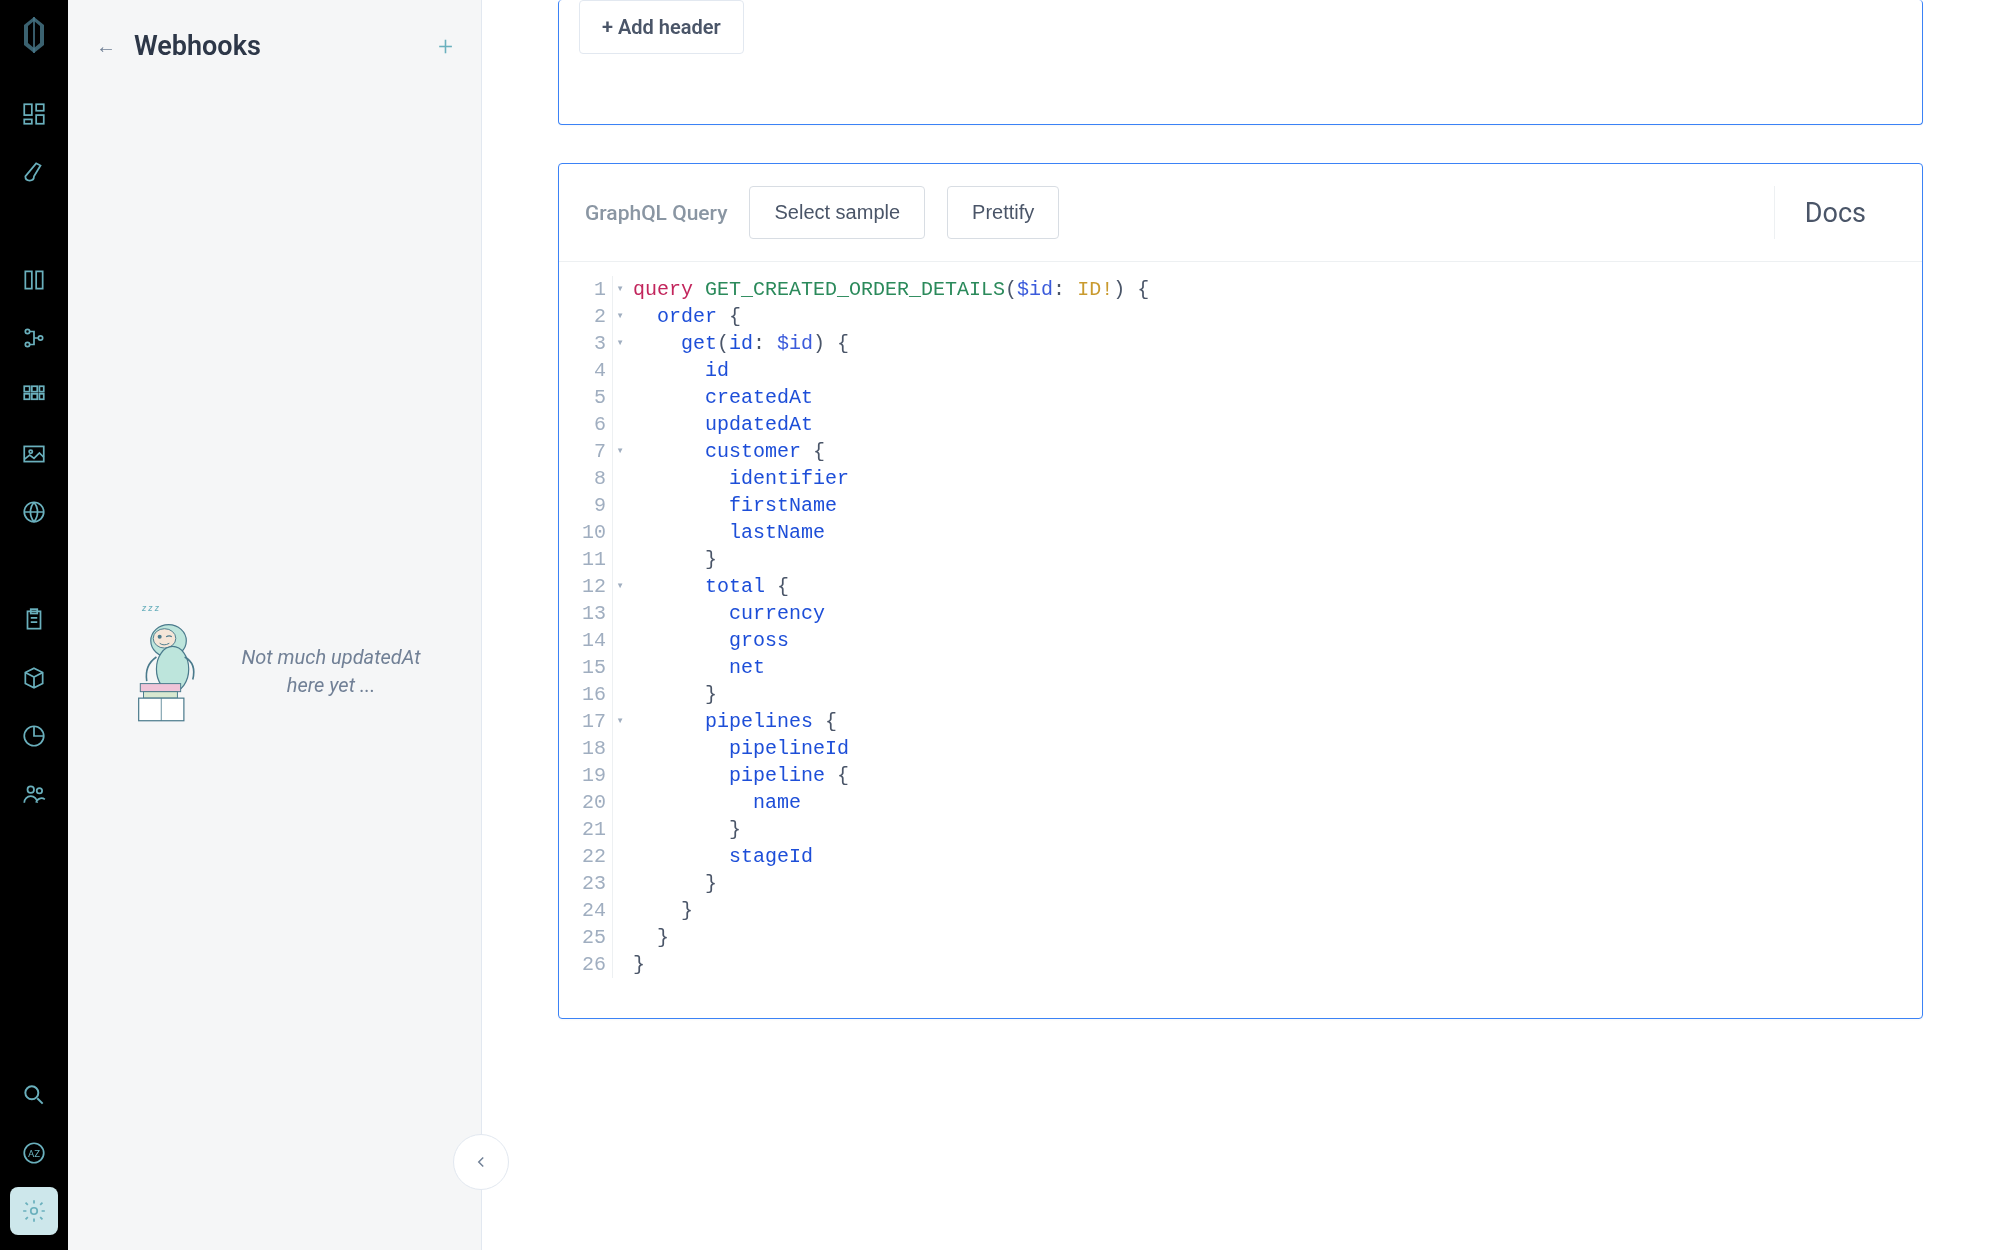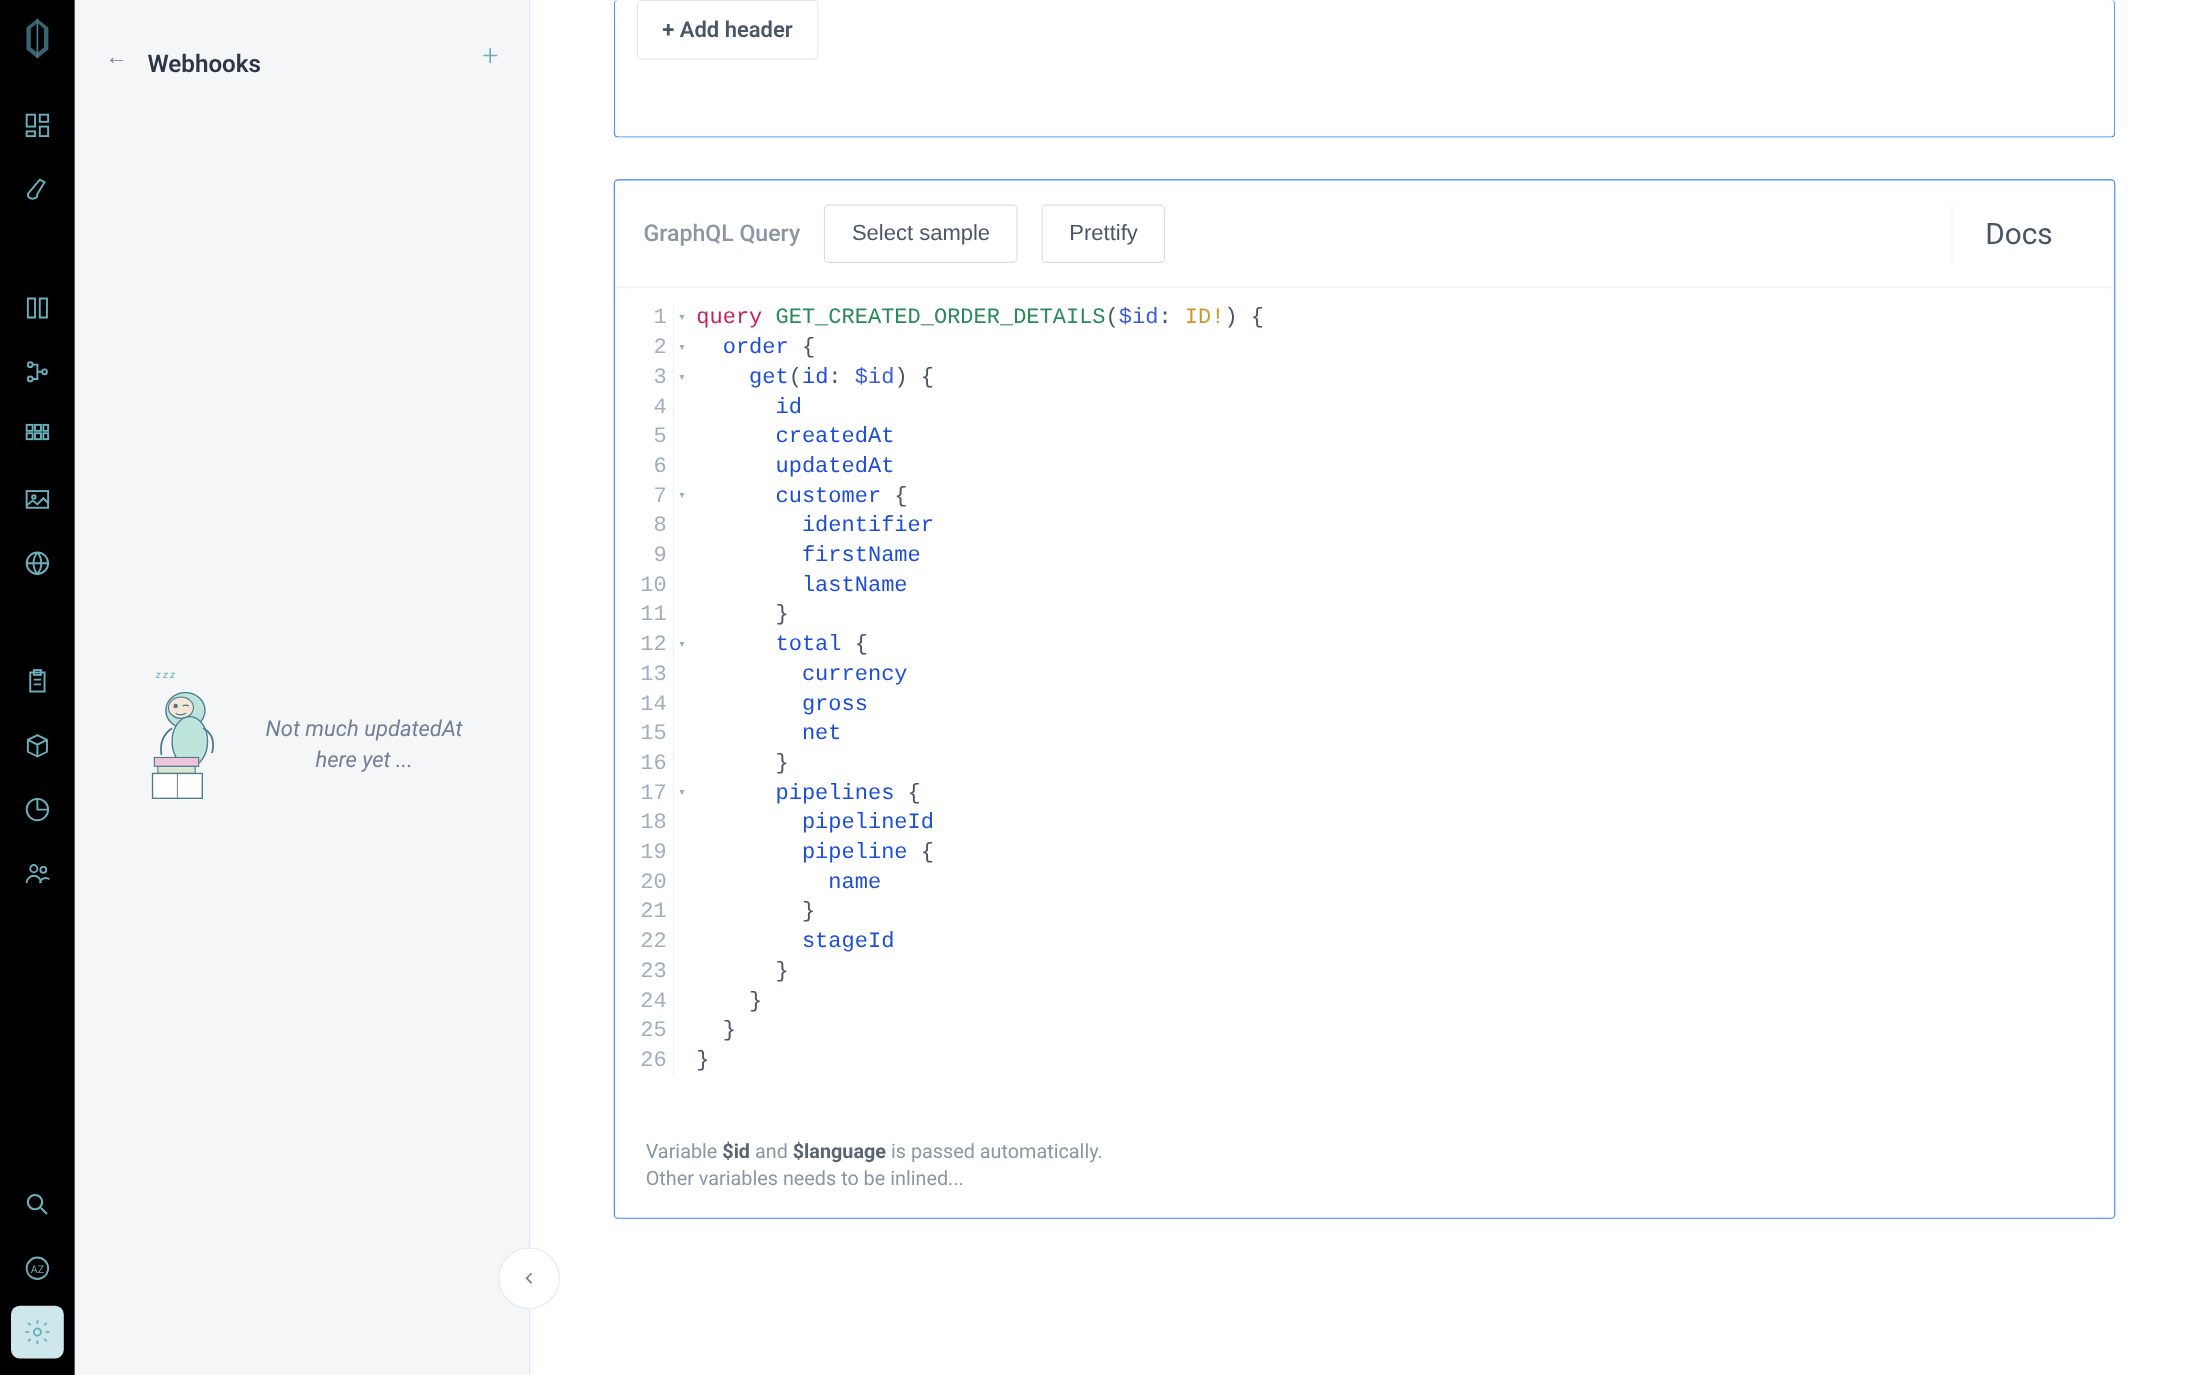--- a/index.html
+++ b/index.html
@@ -48,21 +48,21 @@
   display: flex;
   flex-direction: column;
   position: relative;
 }
 .panel-header {
   display: flex; align-items: center;
   padding: 30px 28px;
   gap: 18px;
 }
 .back-arrow { color: #718096; cursor: pointer; font-size: 20px; line-height: 1; }
-.panel-title { font-size: 22px; font-weight: 600; color: #2d3748; flex: 1; margin-top: 16px; }
+.panel-title { font-size: 27px; font-weight: 600; color: #2d3748; flex: 1; }
 .add-btn { color: #6ab0bd; font-size: 26px; cursor: pointer; font-weight: 300; line-height: 1; }
 
 .empty-state {
   flex: 1;
   display: flex; flex-direction: row;
   align-items: center; justify-content: center;
   padding: 0 40px;
 }
 .sloth-svg { width: 140px; height: 160px; margin-bottom: 20px; }
 .empty-text { font-style: italic; color: #718096; font-size: 20px; text-align: center; line-height: 1.4; }
@@ -392,20 +392,16 @@
             <div class="fold-line"></div>
             <div class="fold-line"></div>
             <div class="fold-line"></div>
             <div class="fold-line"></div>
             <div class="fold-line"></div>
             <div class="fold-line"></div>
           </div>
         <div class="code" id="codebody"><div class="code-line"><span class="tok-keyword">query </span><span class="tok-def">GET_CREATED_ORDER_DETAILS</span><span class="tok-punc">(</span><span class="tok-variable">$id</span><span class="tok-punc">: </span><span class="tok-type">ID!</span><span class="tok-punc">) {</span></div><div class="code-line"><span class="tok-punc">  </span><span class="tok-attr">order</span><span class="tok-punc"> {</span></div><div class="code-line"><span class="tok-punc">    </span><span class="tok-attr">get</span><span class="tok-punc">(</span><span class="tok-attr">id</span><span class="tok-punc">: </span><span class="tok-variable">$id</span><span class="tok-punc">) {</span></div><div class="code-line"><span class="tok-punc">      </span><span class="tok-attr">id</span></div><div class="code-line"><span class="tok-punc">      </span><span class="tok-attr">createdAt</span></div><div class="code-line"><span class="tok-punc">      </span><span class="tok-attr">updatedAt</span></div><div class="code-line"><span class="tok-punc">      </span><span class="tok-attr">customer</span><span class="tok-punc"> {</span></div><div class="code-line"><span class="tok-punc">        </span><span class="tok-attr">identifier</span></div><div class="code-line"><span class="tok-punc">        </span><span class="tok-attr">firstName</span></div><div class="code-line"><span class="tok-punc">        </span><span class="tok-attr">lastName</span></div><div class="code-line"><span class="tok-punc">      }</span></div><div class="code-line"><span class="tok-punc">      </span><span class="tok-attr">total</span><span class="tok-punc"> {</span></div><div class="code-line"><span class="tok-punc">        </span><span class="tok-attr">currency</span></div><div class="code-line"><span class="tok-punc">        </span><span class="tok-attr">gross</span></div><div class="code-line"><span class="tok-punc">        </span><span class="tok-attr">net</span></div><div class="code-line"><span class="tok-punc">      }</span></div><div class="code-line"><span class="tok-punc">      </span><span class="tok-attr">pipelines</span><span class="tok-punc"> {</span></div><div class="code-line"><span class="tok-punc">        </span><span class="tok-attr">pipelineId</span></div><div class="code-line"><span class="tok-punc">        </span><span class="tok-attr">pipeline</span><span class="tok-punc"> {</span></div><div class="code-line"><span class="tok-punc">          </span><span class="tok-attr">name</span></div><div class="code-line"><span class="tok-punc">        }</span></div><div class="code-line"><span class="tok-punc">        </span><span class="tok-attr">stageId</span></div><div class="code-line"><span class="tok-punc">      }</span></div><div class="code-line"><span class="tok-punc">    }</span></div><div class="code-line"><span class="tok-punc">  }</span></div><div class="code-line"><span class="tok-punc">}</span></div></div>
       </div>
 
-      <div class="footer-note">
-        <span>Variable </span><b>$id</b><span> and </span><b>$language</b><span> is passed automatically.</span><br>
-        <span>Other variables needs to be inlined...</span>
-      </div>
     </div>
   </div>
 
 </div>
 
 </body></html>

